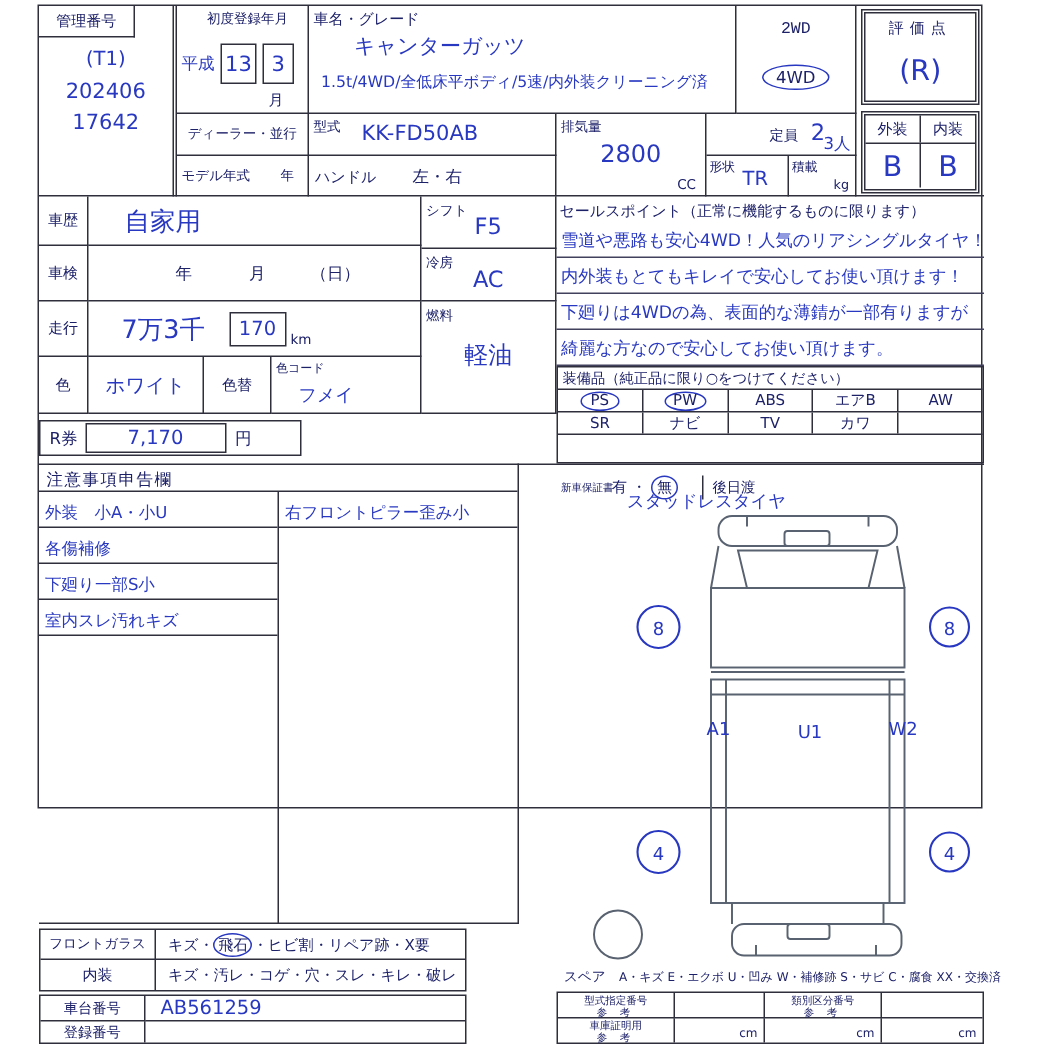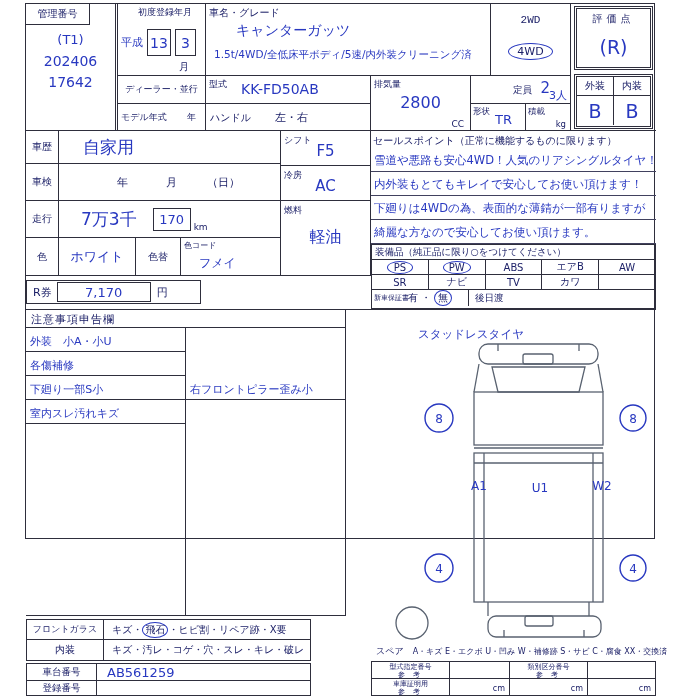--- a/index.html
+++ b/index.html
@@ -178,42 +178,42 @@
       <span class="ctr bR nw" style="flex:1;height:100%;font-size:10px;">エアB</span>
       <span class="ctr nw" style="flex:1;height:100%;font-size:10px;">AW</span>
     </div>
     <div class="fx bB" style="height:15px;">
       <span class="ctr bR nw" style="flex:1;height:100%;font-size:10px;">SR</span>
       <span class="ctr bR nw" style="flex:1;height:100%;font-size:10px;">ナビ</span>
       <span class="ctr bR nw" style="flex:1;height:100%;font-size:10px;">TV</span>
       <span class="ctr bR nw" style="flex:1;height:100%;font-size:10px;">カワ</span>
       <span class="ctr nw" style="flex:1;height:100%;font-size:10px;"></span>
     </div>
-    <div class="fx" style="height:16px;">
+    <div class="fx" style="height:16px;margin-top:27px;">
       <span class="tiny nw" style="width:36px;padding-left:2px;">新車保証書</span>
       <span class="fx" style="font-size:10px;gap:3px;">
         <span class="nw">有</span>
         <span class="nw">・</span>
         <span class="ell nw" style="padding:0 3px;font-size:10px;">無</span>
       </span>
       <span style="border-left:1px solid var(--line);height:100%;margin-left:16px;"></span>
       <span class="nw" style="margin-left:6px;font-size:9.5px;">後日渡</span>
     </div>
   </div>
 
   <div class="c bT bR bB" style="left:0;top:305px;width:320px;height:307px;">
     <div class="bB nw" style="height:18px;font-size:11px;padding:2px 0 0 5px;letter-spacing:1px;">注意事項申告欄</div>
     <div class="c bR" style="left:0;top:18px;width:160px;height:288px;">
       <div class="bB pen nw" style="height:24px;font-size:11px;padding:6px 0 0 4px;">外装　小A・小U</div>
       <div class="bB pen nw" style="height:24px;font-size:11px;padding:6px 0 0 4px;">各傷補修</div>
       <div class="bB pen nw" style="height:24px;font-size:11px;padding:6px 0 0 4px;">下廻り一部S小</div>
       <div class="bB pen nw" style="height:24px;font-size:11px;padding:6px 0 0 4px;">室内スレ汚れキズ</div>
     </div>
     <div class="c" style="left:160px;top:18px;width:159px;height:288px;">
-      <div class="bB pen nw" style="height:24px;font-size:11px;padding:6px 0 0 4px;margin-top:48px;">右フロントピラー歪み小</div>
+      <div class="bB pen nw" style="height:24px;font-size:11px;padding:6px 0 0 4px;">右フロントピラー歪み小</div>
     </div>
   </div>
 
   <div class="c bT" style="left:320px;top:305px;width:310px;height:336px;">
     <div class="c pen nw" style="left:72px;top:17px;font-size:11.5px;">スタッドレスタイヤ</div>
     <svg class="c" style="left:0;top:30px;" width="310" height="300" viewBox="0 0 310 300">
       <g fill="none" stroke="#596270" stroke-width="1.3">
         <rect x="133" y="4" width="119" height="20" rx="9"></rect>
         <rect x="177" y="14" width="30" height="10" rx="2"></rect>
         <line x1="152" y1="4" x2="152" y2="11"></line>

